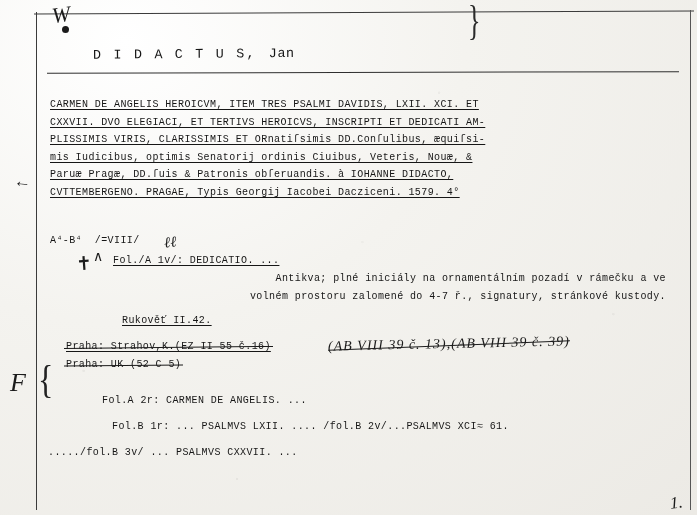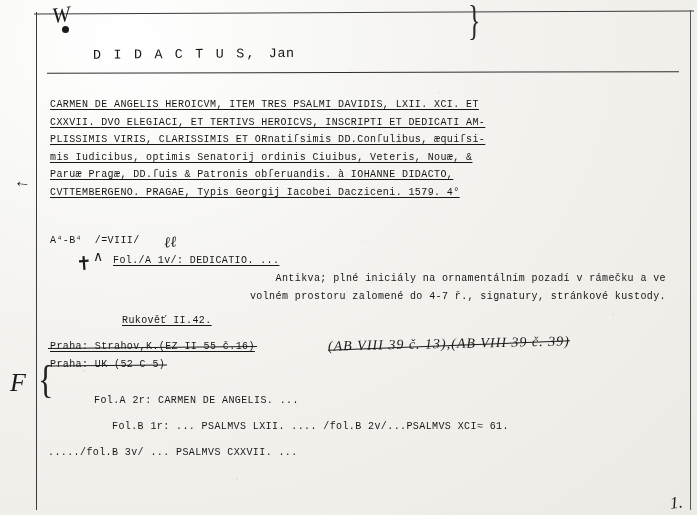--- a/index.html
+++ b/index.html
@@ -100,20 +100,21 @@
   .u { text-decoration: underline; text-underline-offset: 2px; }
 
   .fol-a1v { left: 88px; top: 252px; padding-left: 25px; }
   .antikva { left: 50px; top: 270px; width: 616px; white-space: pre-wrap; text-align: right; }
   .rukovet { left: 98px; top: 312px; margin-left: 24px; }
 
   .praha1 { left: 50px; top: 338px; }
   .praha2 { left: 50px; top: 356px; }
   .strike-through {
     position: relative;
+    margin-left: 16px;
   }
   .strike-through::after {
     content: "";
     position: absolute;
     left: -2px;
     right: -2px;
     top: 52%;
     height: 1px;
     background: #1a1a1a;
     transform: rotate(-0.6deg);
@@ -134,21 +135,21 @@
     content: "";
     position: absolute;
     left: 0;
     right: 0;
     top: 54%;
     height: 1px;
     background: #1c1c1c;
     transform: rotate(-1deg);
   }
 
-  .fol-a2r { left: 94px; top: 392px; }
+  .fol-a2r { left: 102px; top: 392px; }
   .fol-b1r { left: 112px; top: 418px; }
   .fol-b3v { left: 48px; top: 444px; text-align: right; }
 
   
   .ink {
     position: absolute;
     font-family: "Liberation Serif", serif;
     color: #1b1b1b;
   }
   .ink-w {

